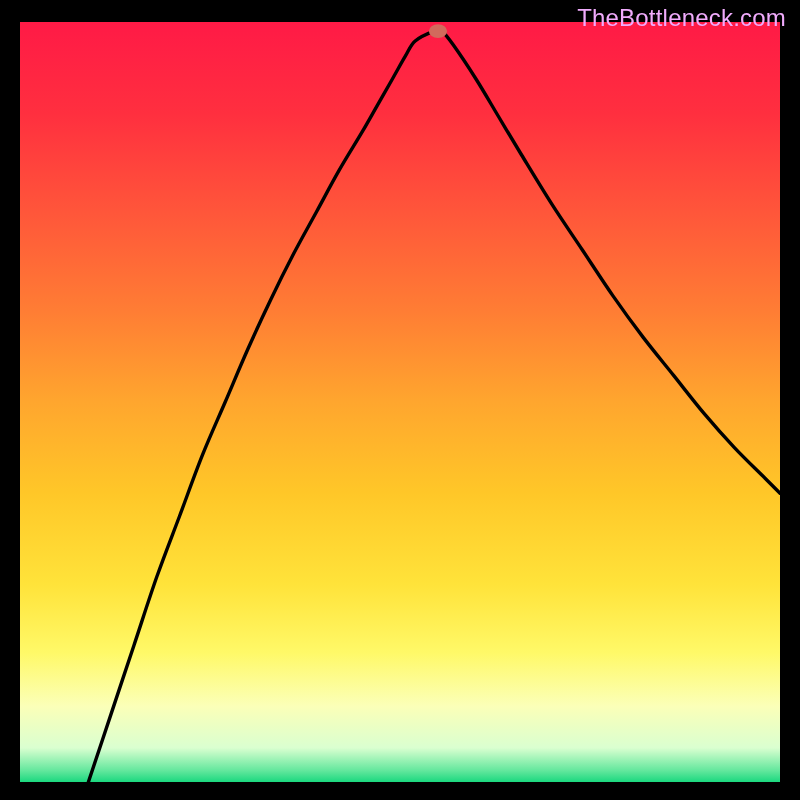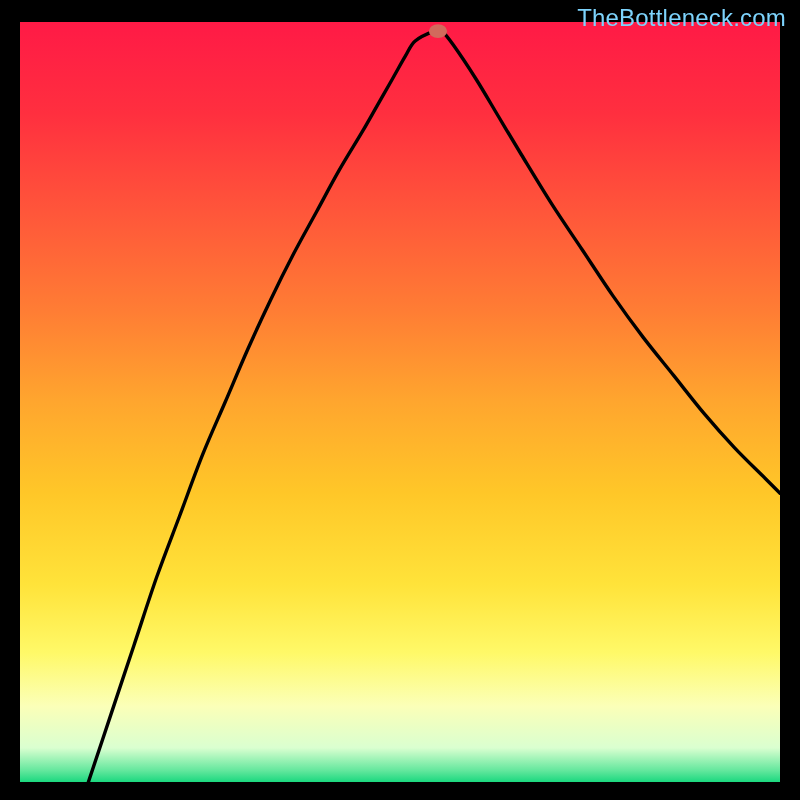--- a/index.html
+++ b/index.html
@@ -14,21 +14,21 @@
   .frame {
     position: relative;
     width: 800px;
     height: 800px;
     background: #000;
   }
   .watermark {
     position: absolute;
     top: 4px;
     right: 14px;
-    color: #7dd3fc;
+    color: #f0abfc;
     font-size: 24px;
     font-weight: 500;
     letter-spacing: 0.2px;
     z-index: 10;
   }
   .plot-outer {
     position: absolute;
     left: 20px;
     top: 22px;
     width: 760px;

